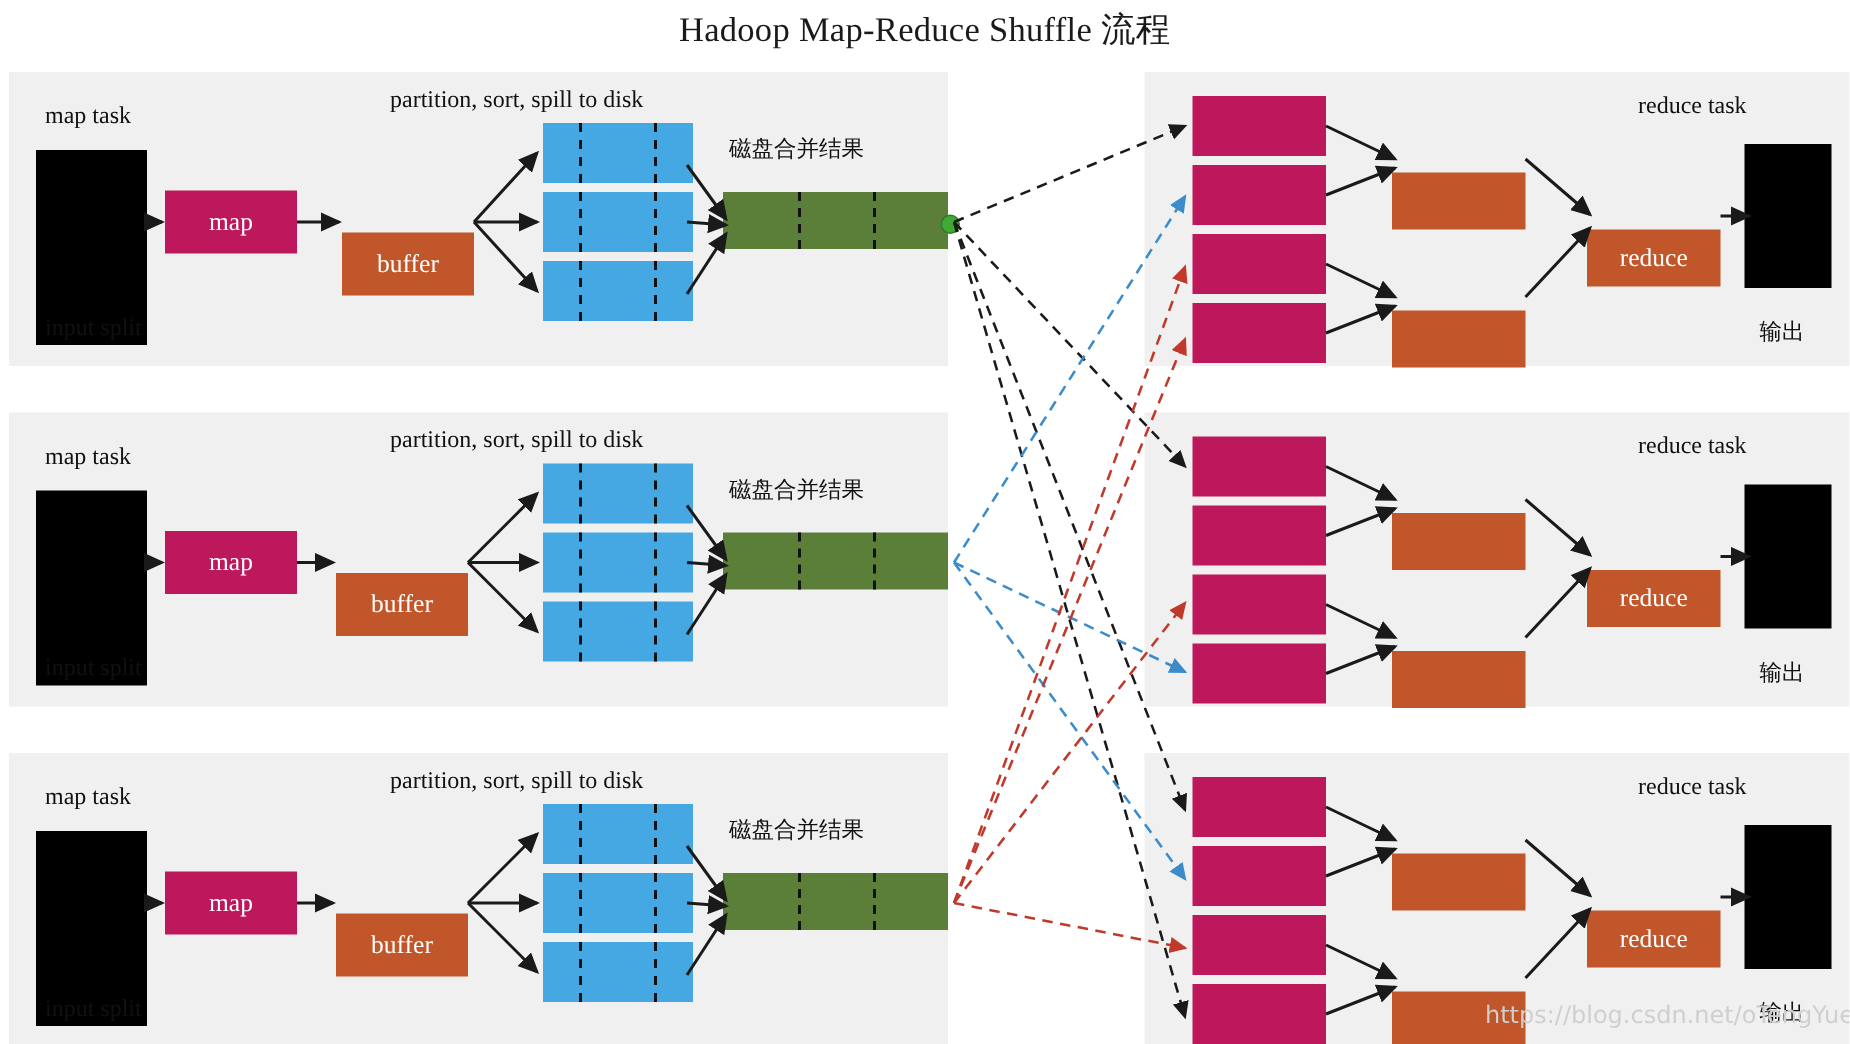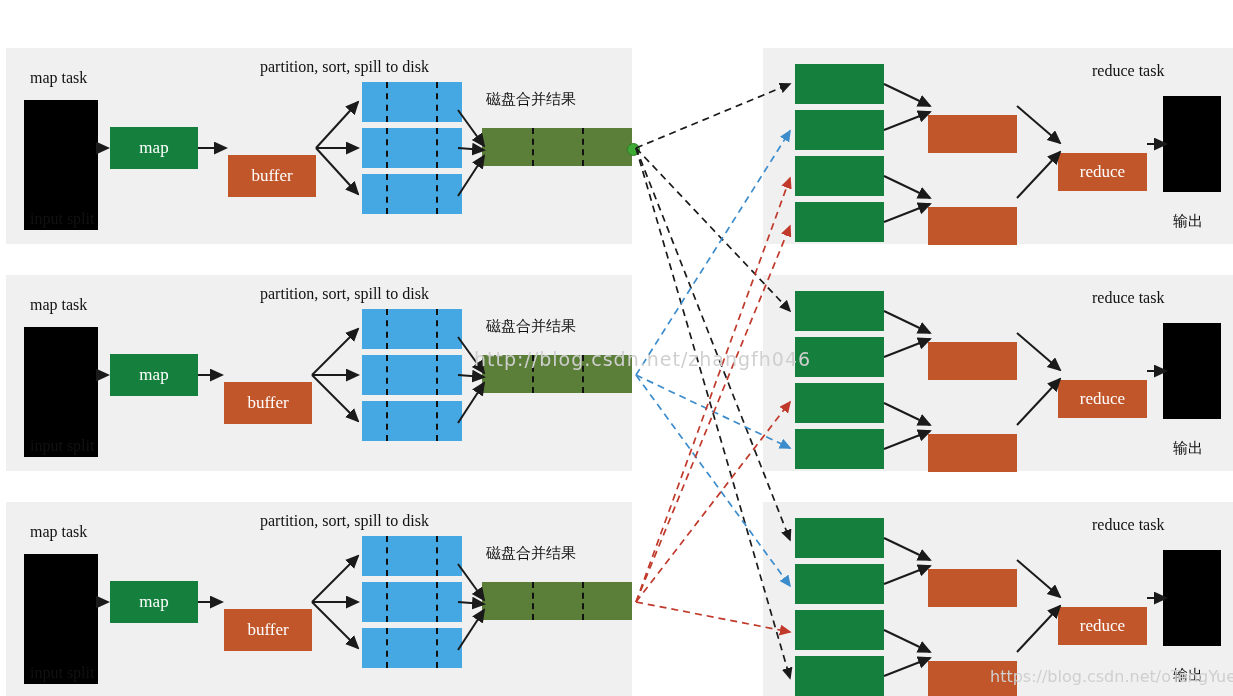--- a/index.html
+++ b/index.html
@@ -10,21 +10,21 @@
 
   .title{position:absolute;left:0;top:4px;width:1233px;text-align:center;
          font-size:23px;color:#1a1a1a;letter-spacing:.2px;}
 
   
   .panel{position:absolute;background:#f0f0f0;}
 
   
   .box{position:absolute;box-sizing:border-box;}
   .box.black{background:#000000;}
-  .box.green{background:#15803d;}
+  .box.green{background:#be185d;}
   .box.orange{background:#c0562a;margin-top:28px;}
   .box.blue{background:#45a8e2;}
   .box.mergebar{background:#5b7f38;}
 
   .boxlabel{position:absolute;left:0;top:0;width:100%;height:100%;
             display:flex;align-items:center;justify-content:center;
             color:#ffffff;font-size:17px;}
 
   .lbl{position:absolute;font-size:16px;color:#111111;white-space:nowrap;}
   .lbl.cjk{font-family:"DejaVu Sans","Liberation Sans",sans-serif;font-size:15px;}
@@ -41,20 +41,21 @@
   .wm{position:absolute;color:#cfcfcf;white-space:nowrap;
       font-family:"DejaVu Sans","Liberation Sans",sans-serif;}
   .wm1{font-size:19px;letter-spacing:1px;}
   .wm2{font-size:16px;}
 </style>
 </head>
 <body>
 
 <div id="canvas">
 
+  <div class="title">Hadoop Map-Reduce Shuffle 流程</div>
 
   <div class="panel" style="left:6px;top:48px;width:626px;height:196px;">
     <div class="lbl" style="left:24px;top:21px;">map task</div>
     <div class="box black" style="left:18px;top:52px;width:74px;height:130px;"></div>
     <div class="lbl" style="left:24px;top:162px;">input split</div>
 
     <div class="box green" style="left:104px;top:79px;width:88px;height:42px;">
       <div class="boxlabel">map</div>
     </div>
 
@@ -303,16 +304,15 @@
       <line x1="884" y1="538" x2="930" y2="560"></line>
       <line x1="884" y1="584" x2="930" y2="566"></line>
       <line x1="884" y1="630" x2="930" y2="652"></line>
       <line x1="884" y1="676" x2="930" y2="658"></line>
       <line x1="1017" y1="560" x2="1060" y2="597"></line>
       <line x1="1017" y1="652" x2="1060" y2="606"></line>
       <line x1="1147" y1="598" x2="1166" y2="598"></line>
     </g>
   </svg>
 
-  <div class="wm wm1" style="left:474px;top:348px;">http://blog.csdn.net/zhangfh046</div>
   <div class="wm wm2" style="left:990px;top:667px;">https://blog.csdn.net/oTengYue</div>
 
 </div>
 
 </body></html>

